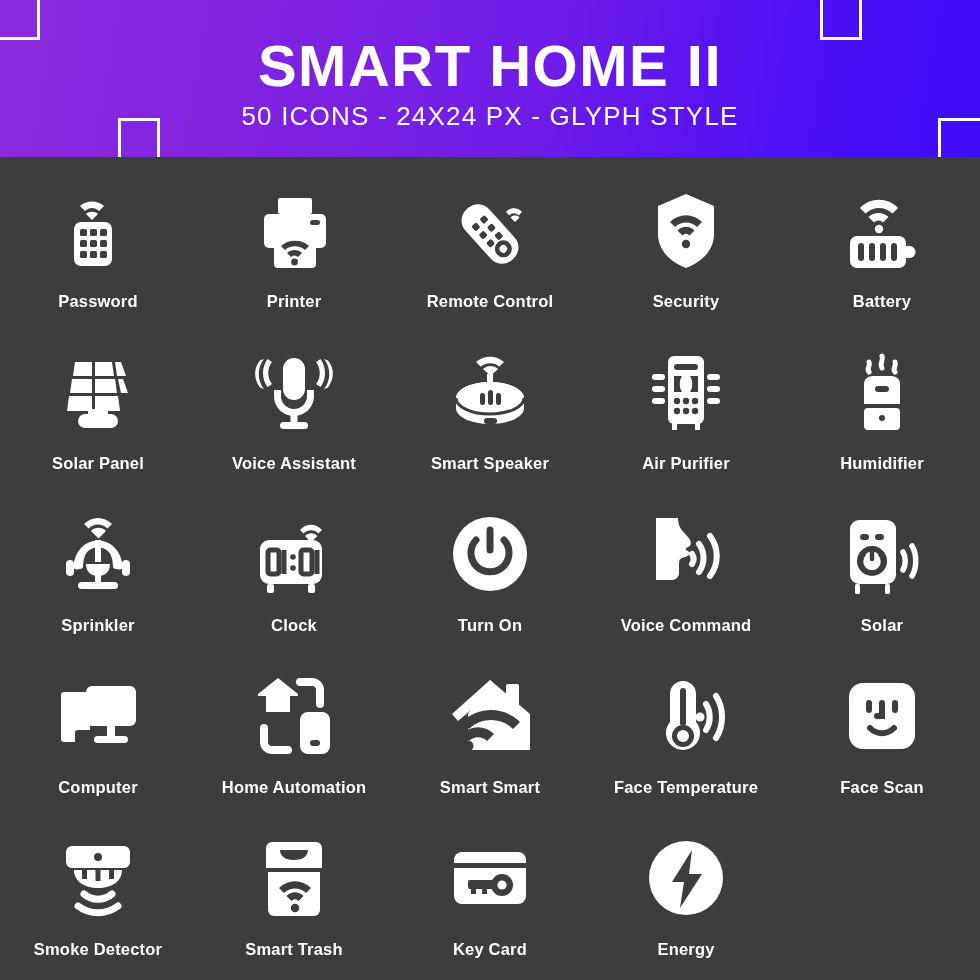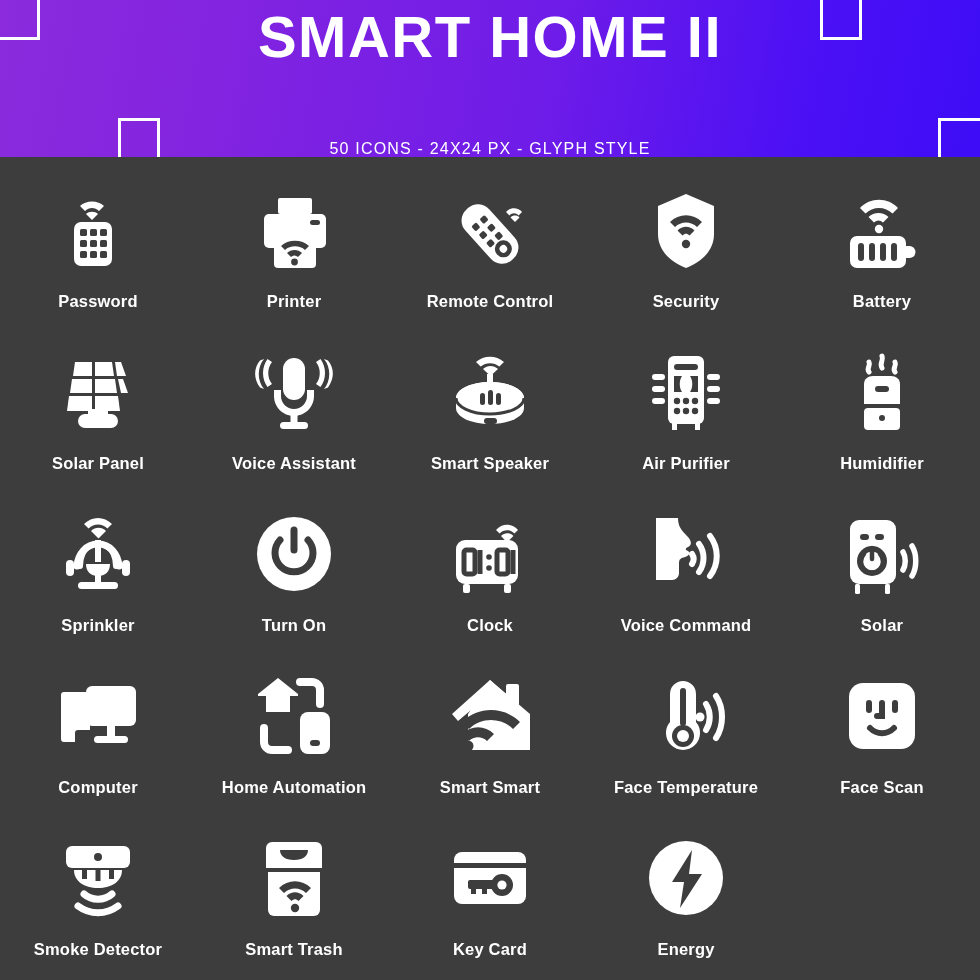--- a/index.html
+++ b/index.html
@@ -24,35 +24,35 @@
     box-sizing:border-box;
     background:transparent;
   }
   .deco.tl{left:-4px;top:-4px;width:44px;height:44px;}
   .deco.tr{left:820px;top:-4px;width:42px;height:44px;}
   .deco.bl{left:118px;top:118px;width:42px;height:44px;}
   .deco.br{left:938px;top:118px;width:46px;height:44px;}
 
   .title-wrap{
     position:absolute;left:0;top:0;width:980px;height:157px;
-    display:flex;flex-direction:column;align-items:center;justify-content:space-between;
+    display:flex;flex-direction:column;align-items:center;justify-content:center;
     padding-top:8px;box-sizing:border-box;
   }
   .title{
     color:#ffffff;
     font-size:58px;
     font-weight:bold;
     letter-spacing:1.5px;
     line-height:1;
     margin:0;
     font-family:"Liberation Sans", sans-serif;
   }
   .subtitle{
     color:#ffffff;
-    font-size:16px;
+    font-size:26px;
     font-weight:normal;
     letter-spacing:1.2px;
     margin-top:8px;
     line-height:1;
   }
 
   
   .grid{
     position:absolute;
     left:0;top:157px;
@@ -321,31 +321,20 @@
           <path d="M34 56h24c0 8-5 12-12 12s-12-4-12-12z"></path>
           <rect x="43" y="64" width="6" height="12"></rect>
           <rect x="26" y="74" width="40" height="7" rx="3.5"></rect>
         </svg>
       </div>
       <div class="label">Sprinkler</div>
     </div>
 
     <div class="cell">
       <div class="icon-box">
-        <svg width="92" height="92" viewBox="0 0 92 92">
-          <circle cx="46" cy="46" r="37" fill="#ffffff"></circle>
-          <path d="M32 32a19 19 0 1 0 28 0" fill="none" stroke="#3d3d3d" stroke-width="7" stroke-linecap="round"></path>
-          <path d="M46 22v20" stroke="#3d3d3d" stroke-width="7" stroke-linecap="round"></path>
-        </svg>
-      </div>
-      <div class="label">Turn On</div>
-    </div>
-
-    <div class="cell">
-      <div class="icon-box">
         <svg width="92" height="92" viewBox="0 0 92 92" fill="#ffffff">
           <g transform="translate(52,6)">
             <path d="M0 16c6-7 16-7 22 0l-3.6 3.6c-4.2-4.4-10.6-4.4-14.8 0z"></path>
             <path d="M5 22c3.6-3.6 9-3.6 12.4 0L11 28.4z"></path>
             <circle cx="2" cy="30" r="3.4"></circle>
           </g>
           <rect x="12" y="32" width="62" height="44" rx="9"></rect>
           <rect x="19" y="76" width="7" height="9" rx="2"></rect>
           <rect x="60" y="76" width="7" height="9" rx="2"></rect>
           <g fill="none" stroke="#3d3d3d" stroke-width="5">
@@ -358,20 +347,31 @@
             <circle cx="45" cy="49" r="2.8"></circle>
             <circle cx="45" cy="60" r="2.8"></circle>
           </g>
         </svg>
       </div>
       <div class="label">Clock</div>
     </div>
 
     <div class="cell">
       <div class="icon-box">
+        <svg width="92" height="92" viewBox="0 0 92 92">
+          <circle cx="46" cy="46" r="37" fill="#ffffff"></circle>
+          <path d="M32 32a19 19 0 1 0 28 0" fill="none" stroke="#3d3d3d" stroke-width="7" stroke-linecap="round"></path>
+          <path d="M46 22v20" stroke="#3d3d3d" stroke-width="7" stroke-linecap="round"></path>
+        </svg>
+      </div>
+      <div class="label">Turn On</div>
+    </div>
+
+    <div class="cell">
+      <div class="icon-box">
         <svg width="92" height="92" viewBox="0 0 92 92" fill="#ffffff">
           <path d="M16 10h22c0 8 3 12 9 18c5 5 5 9 1 11c-3 1.5-3 3 0 4c3 1.5 1 5-3 6c-4 1-6 2-6 6v10c0 4-3 7-7 7H16z"></path>
           <g fill="none" stroke="#ffffff" stroke-width="6" stroke-linecap="round">
             <path d="M59 36c6 8 6 20 0 28"></path>
             <path d="M70 28c9 12 9 28 0 40"></path>
           </g>
           <path d="M52 46c2 3 2 7 0 10" fill="none" stroke="#ffffff" stroke-width="6" stroke-linecap="round"></path>
         </svg>
       </div>
       <div class="label">Voice Command</div>

